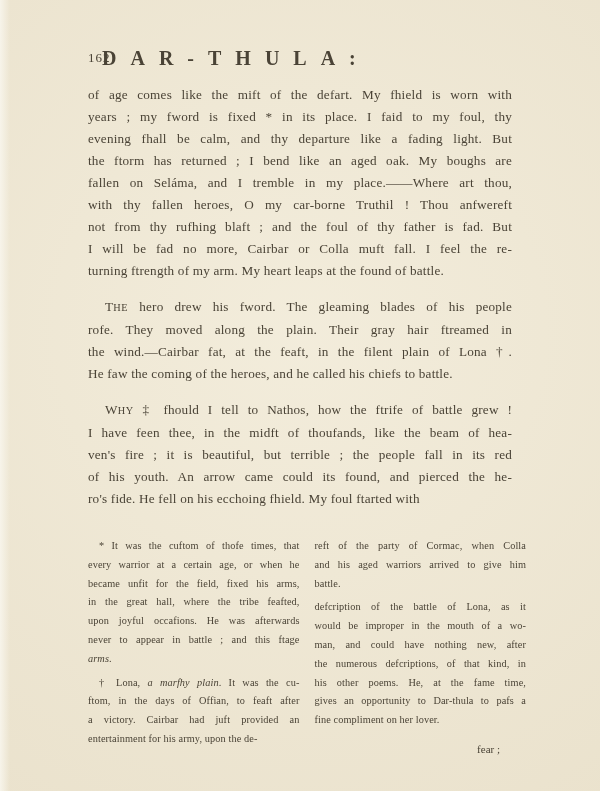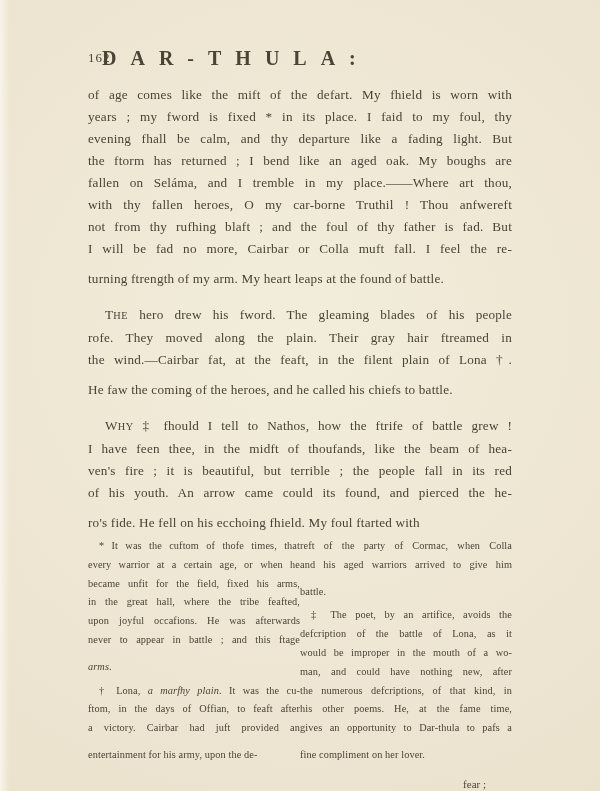--- a/index.html
+++ b/index.html
@@ -38,26 +38,26 @@
     font-size: 13.2px;
     line-height: 22px;
   }
   .para + .para { margin-top: 14px; }
   .line {
     text-align: justify;
     text-align-last: justify;
     letter-spacing: 0.2px;
     font-family: Liberation Serif, serif;
   }
-  .line.last { text-align-last: left; margin-top: 8px; }
+  .line.last { text-align-last: left; }
   .para.indent .line.first { text-indent: 17px; }
   .sc { font-size: 0.78em; letter-spacing: 0.6px; }
   .footnotes {
     position: absolute; left: 88px; top: 537px; width: 438px;
-    display: flex; 
+    display: flex; gap: 15px;
     font-size: 10.3px;
     line-height: 18.8px;
   }
   .fn-col { width: 212px; }
   .footnote + .footnote { margin-top: 5px; }
   .footnote .line { letter-spacing: 0.1px; }
   .footnote.indent .line.first { text-indent: 11px; }
   .catchword {
     margin-top: 10px;
     text-align: right;
@@ -123,21 +123,20 @@
         </div>
       </div>
     <div class="fn-col">
       <div>
           <div class="footnote">
             <div class="line">reft of the party of Cormac, when Colla</div>
             <div class="line">and his aged warriors arrived to give him</div>
             <div class="line last">battle.</div>
           </div>
           <div class="footnote indent">
-            <div class="line first">‡ The poet, by an artifice, avoids the</div>
             <div class="line">defcription of the battle of Lona, as it</div>
             <div class="line">would be improper in the mouth of a wo-</div>
             <div class="line">man, and could have nothing new, after</div>
             <div class="line">the numerous defcriptions, of that kind, in</div>
             <div class="line">his other poems. He, at the fame time,</div>
             <div class="line">gives an opportunity to Dar-thula to pafs a</div>
             <div class="line last">fine compliment on her lover.</div>
           </div>
         </div>
       <div class="catchword">fear ;</div>

